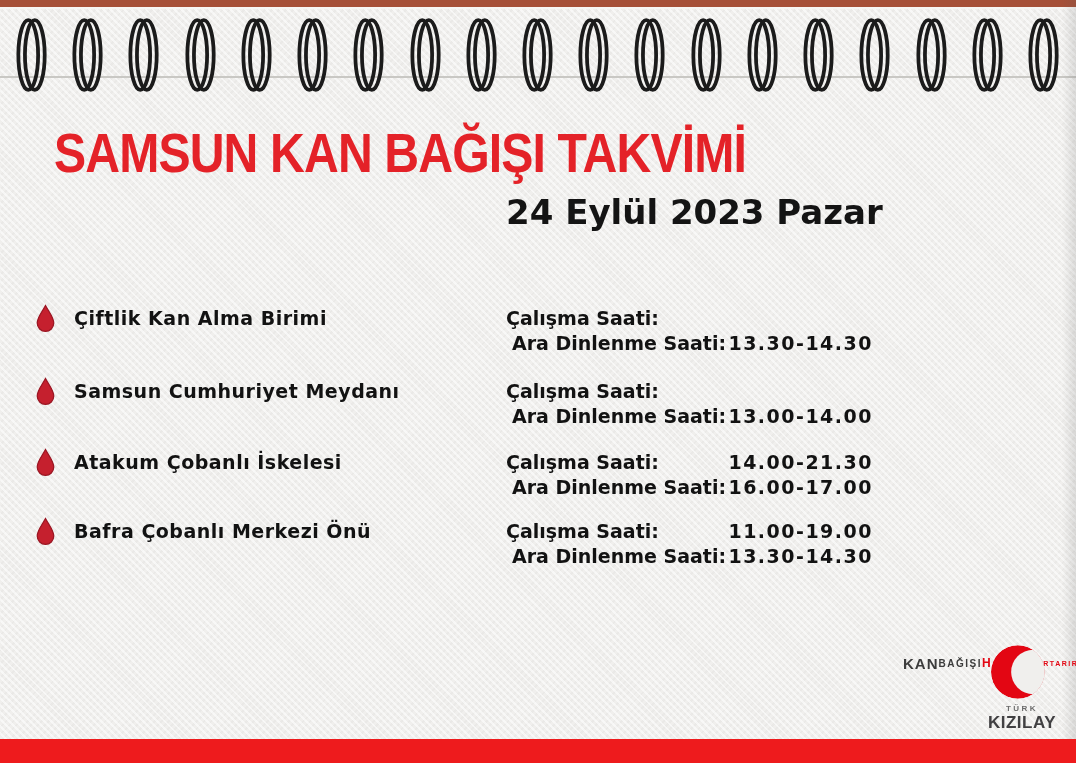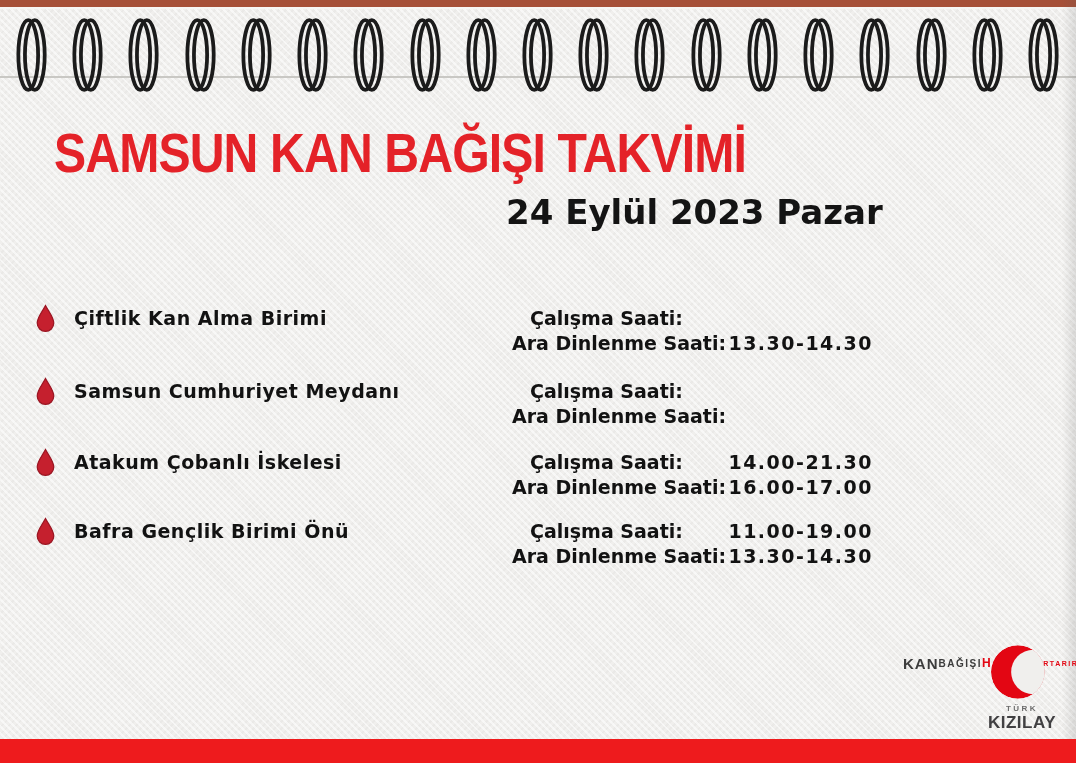--- a/index.html
+++ b/index.html
@@ -27,21 +27,21 @@
   .date {
     position:absolute; left:506px; top:192px;
     font-weight:bold; font-size:34px; color:#141414; white-space:nowrap;
   }
   .rows { position:absolute; left:0; top:0; width:100%; height:100%; }
   .row { position:absolute; left:0; width:100%; height:60px; }
   .row-1 { top:304px; } .row-2 { top:377px; } .row-3 { top:448px; } .row-4 { top:517px; }
   .drop { position:absolute; left:34px; top:0; width:23px; height:31px; }
   .loc { position:absolute; left:74px; top:3px; font-weight:bold; font-size:19px; color:#121212; letter-spacing:.5px; white-space:nowrap; }
   .lbl { position:absolute; font-weight:bold; font-size:19px; color:#121212; white-space:nowrap; }
-  .lbl.l1 { left:530px; top:3px; }
+  .lbl.l1 { left:506px; top:3px; }
   .lbl.l2 { left:512px; top:28px; }
   .val { position:absolute; left:705px; width:168px; text-align:right; font-weight:bold; font-size:19px; color:#121212; letter-spacing:1.5px; white-space:nowrap; }
   .val.v1 { top:3px; }
   .val.v2 { top:28px; }
   .logo-kb { position:absolute; left:903px; top:640px; width:76px; display:flex; flex-direction:row; align-items:center; text-align:center; }
   .logo-kb .heart-svg { width:52px; height:48px; }
   .kb-divider { width:54px; height:3px; background:#e30613; margin:5px 0 4px 0; }
   .kb-l1 { font-weight:bold; font-size:15px; color:#3c3c3c; letter-spacing:1px; line-height:1.05; font-family:"Liberation Sans", sans-serif; }
   .kb-l2 { font-weight:bold; font-size:10px; color:#3c3c3c; letter-spacing:1.5px; line-height:1.15; font-family:"Liberation Sans", sans-serif; }
   .kb-l3 { font-weight:bold; font-size:12px; color:#e30613; letter-spacing:2px; line-height:1.15; font-family:"Liberation Sans", sans-serif; }
@@ -154,38 +154,39 @@
       <span class="val v2">13.30-14.30</span>
     </div>
 
     <div class="row row-2">
       <svg class="drop" viewBox="0 0 22 30">
         <path d="M11 1.5 C 7.5 8, 3 13, 3 18.5 A 8 8 0 0 0 19 18.5 C 19 13, 14.5 8, 11 1.5 Z" fill="#c5202e" stroke="#9a1522" stroke-width="1.2"></path>
       </svg>
       <span class="loc">Samsun Cumhuriyet Meydanı</span>
       <span class="lbl l1">Çalışma Saati:</span>
       <span class="lbl l2">Ara Dinlenme Saati:</span>
+      <span class="val v2">13.00-14.00</span>
     </div>
 
     <div class="row row-3">
       <svg class="drop" viewBox="0 0 22 30">
         <path d="M11 1.5 C 7.5 8, 3 13, 3 18.5 A 8 8 0 0 0 19 18.5 C 19 13, 14.5 8, 11 1.5 Z" fill="#c5202e" stroke="#9a1522" stroke-width="1.2"></path>
       </svg>
       <span class="loc">Atakum Çobanlı İskelesi</span>
       <span class="lbl l1">Çalışma Saati:</span>
       <span class="val v1">14.00-21.30</span>
       <span class="lbl l2">Ara Dinlenme Saati:</span>
       <span class="val v2">16.00-17.00</span>
     </div>
 
     <div class="row row-4">
       <svg class="drop" viewBox="0 0 22 30">
         <path d="M11 1.5 C 7.5 8, 3 13, 3 18.5 A 8 8 0 0 0 19 18.5 C 19 13, 14.5 8, 11 1.5 Z" fill="#c5202e" stroke="#9a1522" stroke-width="1.2"></path>
       </svg>
-      <span class="loc">Bafra Gençlik Birimi Önü</span>
+      <span class="loc">Bafra Çobanlı Merkezi Önü</span>
       <span class="lbl l1">Çalışma Saati:</span>
       <span class="val v1">11.00-19.00</span>
       <span class="lbl l2">Ara Dinlenme Saati:</span>
       <span class="val v2">13.30-14.30</span>
     </div>
 
   </section>
 
   <div class="logo-kb">
     <svg class="heart-svg" viewBox="0 0 48 44">

